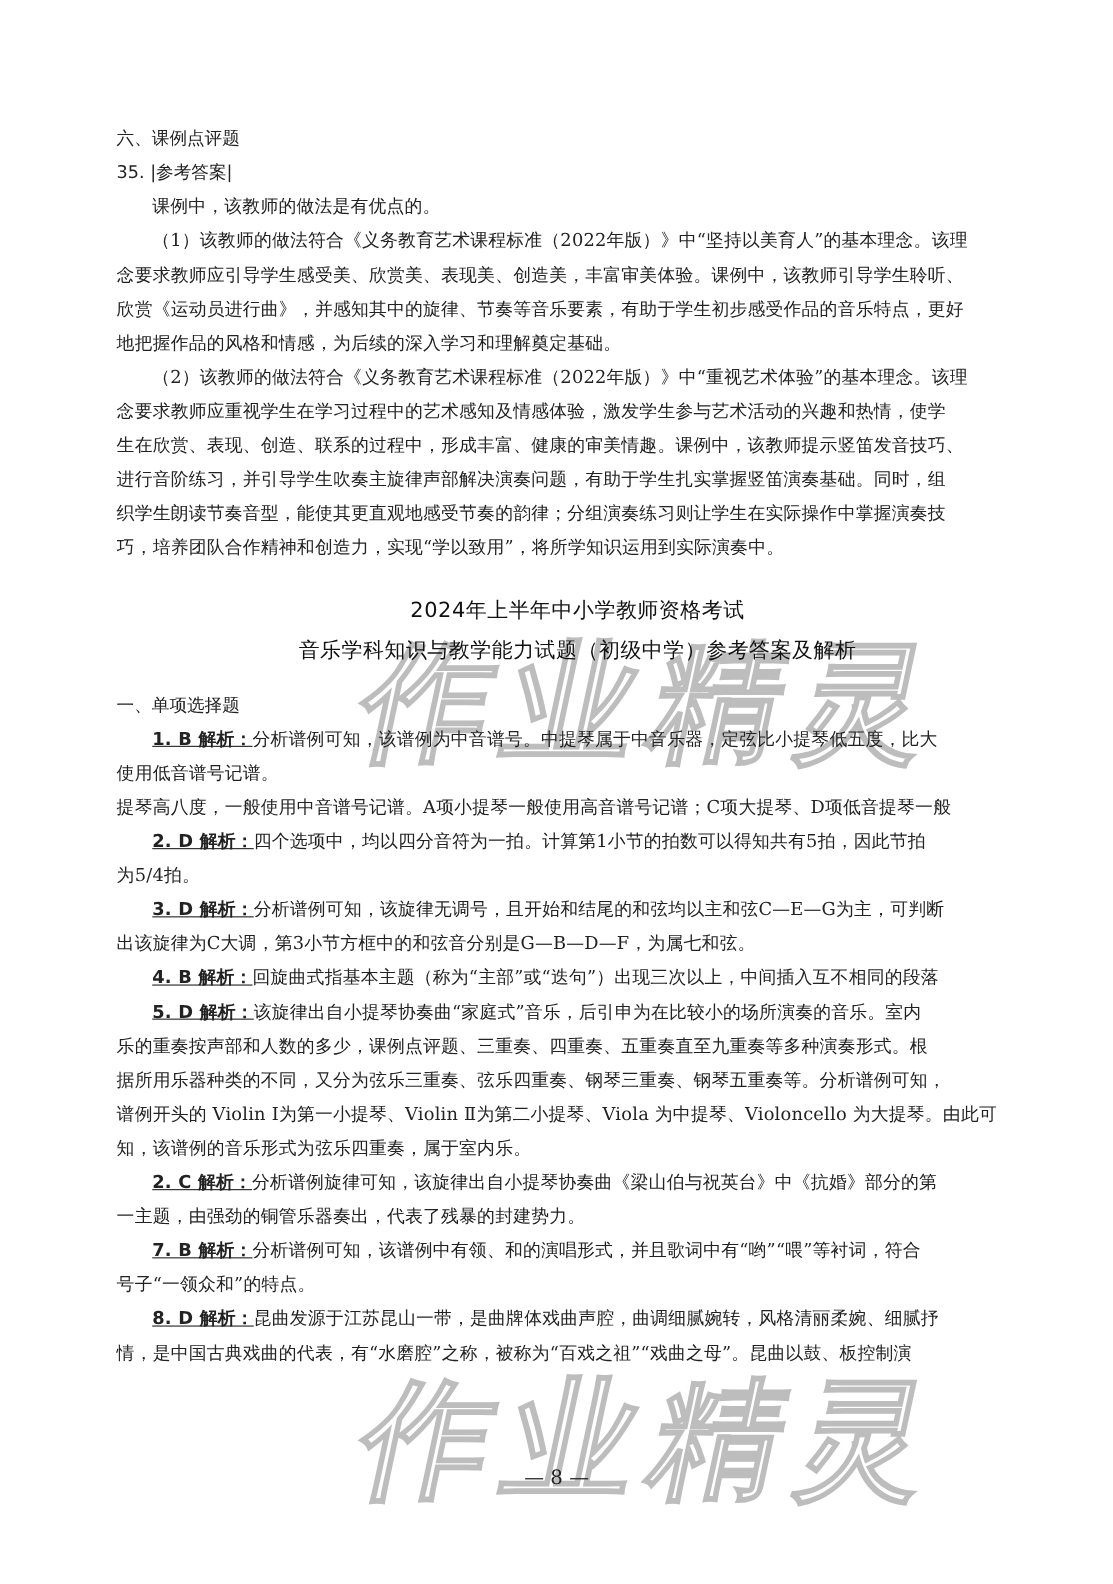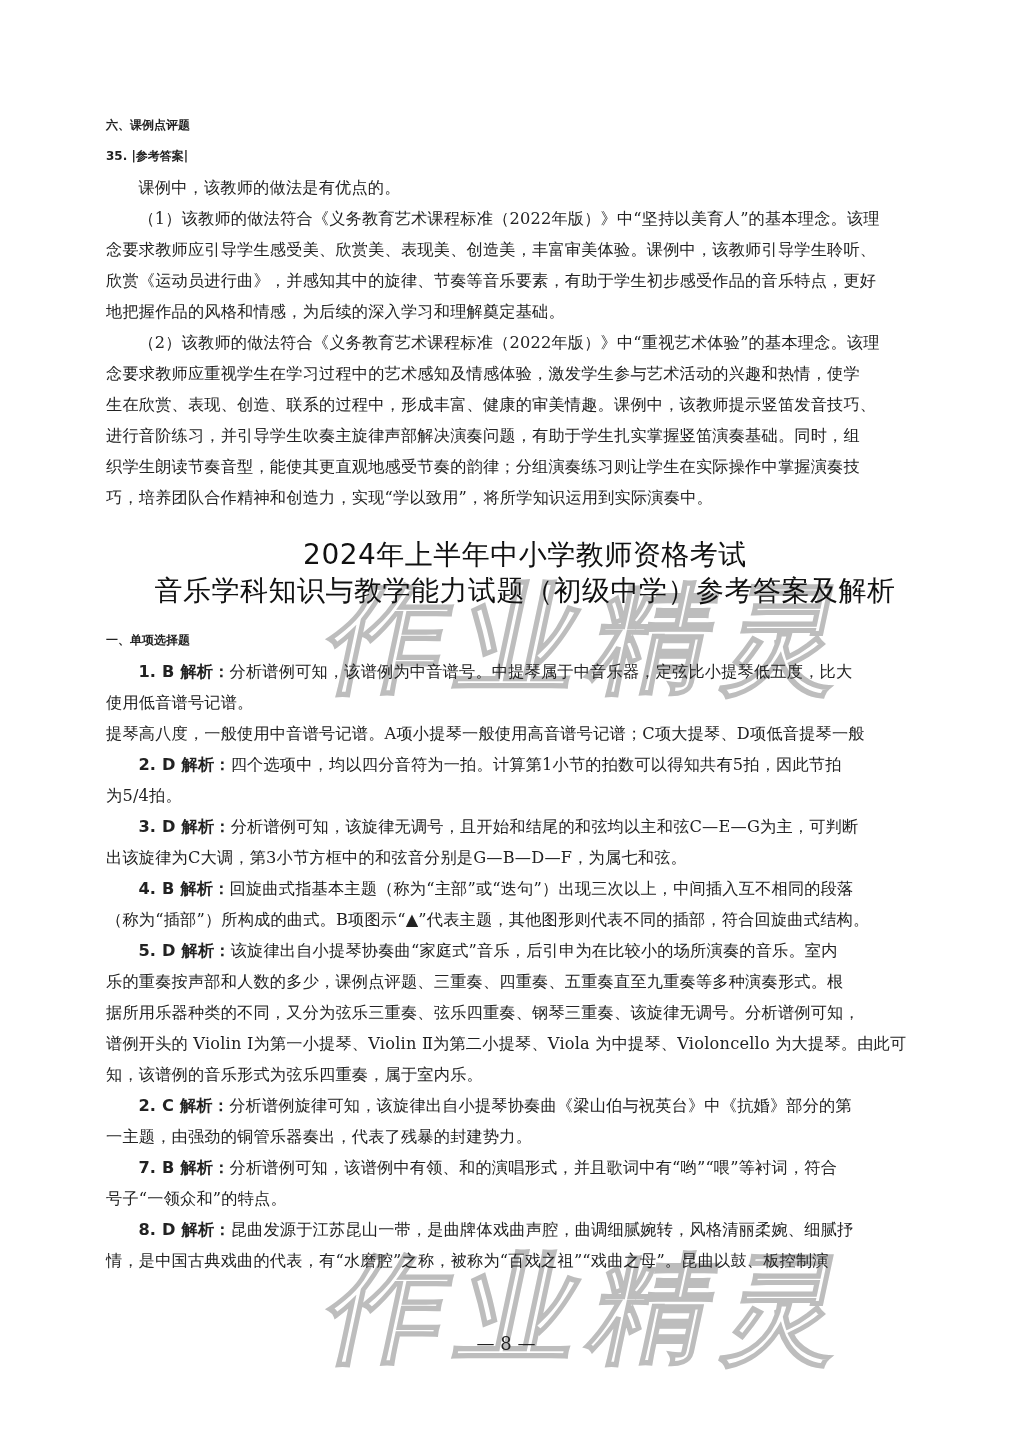--- a/index.html
+++ b/index.html
@@ -5,26 +5,26 @@
   html, body { margin: 0; padding: 0; background: #ffffff; }
   body {
     width: 1012px; height: 1440px; position: relative; overflow: hidden;
     font-family: "DejaVu Serif", "Liberation Serif", serif;
     color: #222;
   }
   .page { position: absolute; left: 0; top: 0; width: 1012px; height: 1440px; }
   .content { position: absolute; left: 106px; top: 110px; width: 838px; }
   .line { font-size: 16.2px; line-height: 31px; letter-spacing: 0.2px; white-space: nowrap; }
   .indent { text-indent: 2em; }
-  .sec-title { font-size: 12px; height: 31px; line-height: 31px; font-family: "DejaVu Sans", "Liberation Sans", sans-serif; font-weight: bold; }
+  .sec-title { font-size: 16px; height: 31px; line-height: 31px; font-family: "DejaVu Sans", "Liberation Sans", sans-serif; font-weight: normal; }
   .heading-block { text-align: center; margin-top: 24px; margin-bottom: 16px; }
   .heading-block div {
-    font-family: "DejaVu Sans", "Liberation Sans", sans-serif; font-size: 28px; line-height: 36px; letter-spacing: 0.5px; color: #111;
+    font-family: "DejaVu Sans", "Liberation Sans", sans-serif; font-size: 19px; line-height: 36px; letter-spacing: 0.5px; color: #111;
   }
-  .q-label { font-family: "DejaVu Sans", "Liberation Sans", sans-serif; font-weight: bold; }
+  .q-label { font-family: "DejaVu Sans", "Liberation Sans", sans-serif; font-weight: bold; text-decoration: underline; }
   .page-number { position: absolute; top: 1333px; left: 0; width: 1012px; text-align: center; font-size: 18px; }
   .watermark {
     position: absolute; font-family: "DejaVu Sans", "Liberation Sans", sans-serif; font-weight: bold;
     font-size: 118px; color: transparent; -webkit-text-stroke: 1.5px #bdbdbd; letter-spacing: 14px;
     transform: skewX(-12deg); pointer-events: none; white-space: nowrap;
   }
   .wm1 { left: 330px; top: 560px; }
   .wm2 { left: 330px; top: 1230px; }
 </style>
 </head>
@@ -63,25 +63,24 @@
     <div class="line">使用低音谱号记谱。</div>
     <div class="line">提琴高八度，一般使用中音谱号记谱。A项小提琴一般使用高音谱号记谱；C项大提琴、D项低音提琴一般</div>
 
     <div class="line indent"><span class="q-label">2. D  解析：</span><span>四个选项中，均以四分音符为一拍。计算第1小节的拍数可以得知共有5拍，因此节拍</span></div>
     <div class="line">为5/4拍。</div>
 
     <div class="line indent"><span class="q-label">3. D  解析：</span><span>分析谱例可知，该旋律无调号，且开始和结尾的和弦均以主和弦C—E—G为主，可判断</span></div>
     <div class="line">出该旋律为C大调，第3小节方框中的和弦音分别是G—B—D—F，为属七和弦。</div>
 
     <div class="line indent"><span class="q-label">4. B  解析：</span><span>回旋曲式指基本主题（称为“主部”或“迭句”）出现三次以上，中间插入互不相同的段落</span></div>
-    <div class="line">（称为“插部”）所构成的曲式。B项图示“▲”代表主题，其他图形则代表不同的插部，符合回旋曲式结构。</div>
 
     <div class="line indent"><span class="q-label">5. D  解析：</span><span>该旋律出自小提琴协奏曲“家庭式”音乐，后引申为在比较小的场所演奏的音乐。室内</span></div>
     <div class="line">乐的重奏按声部和人数的多少，课例点评题、三重奏、四重奏、五重奏直至九重奏等多种演奏形式。根</div>
-    <div class="line">据所用乐器种类的不同，又分为弦乐三重奏、弦乐四重奏、钢琴三重奏、该旋律无调号。分析谱例可知，</div>
+    <div class="line">据所用乐器种类的不同，又分为弦乐三重奏、弦乐四重奏、钢琴三重奏、钢琴五重奏等。分析谱例可知，</div>
     <div class="line">谱例开头的 Violin Ⅰ为第一小提琴、Violin Ⅱ为第二小提琴、Viola 为中提琴、Violoncello 为大提琴。由此可</div>
     <div class="line">知，该谱例的音乐形式为弦乐四重奏，属于室内乐。</div>
 
     <div class="line indent"><span class="q-label">2. C  解析：</span><span>分析谱例旋律可知，该旋律出自小提琴协奏曲《梁山伯与祝英台》中《抗婚》部分的第</span></div>
     <div class="line">一主题，由强劲的铜管乐器奏出，代表了残暴的封建势力。</div>
 
     <div class="line indent"><span class="q-label">7. B  解析：</span><span>分析谱例可知，该谱例中有领、和的演唱形式，并且歌词中有“哟”“喂”等衬词，符合</span></div>
     <div class="line">号子“一领众和”的特点。</div>
 
     <div class="line indent"><span class="q-label">8. D  解析：</span><span>昆曲发源于江苏昆山一带，是曲牌体戏曲声腔，曲调细腻婉转，风格清丽柔婉、细腻抒</span></div>

